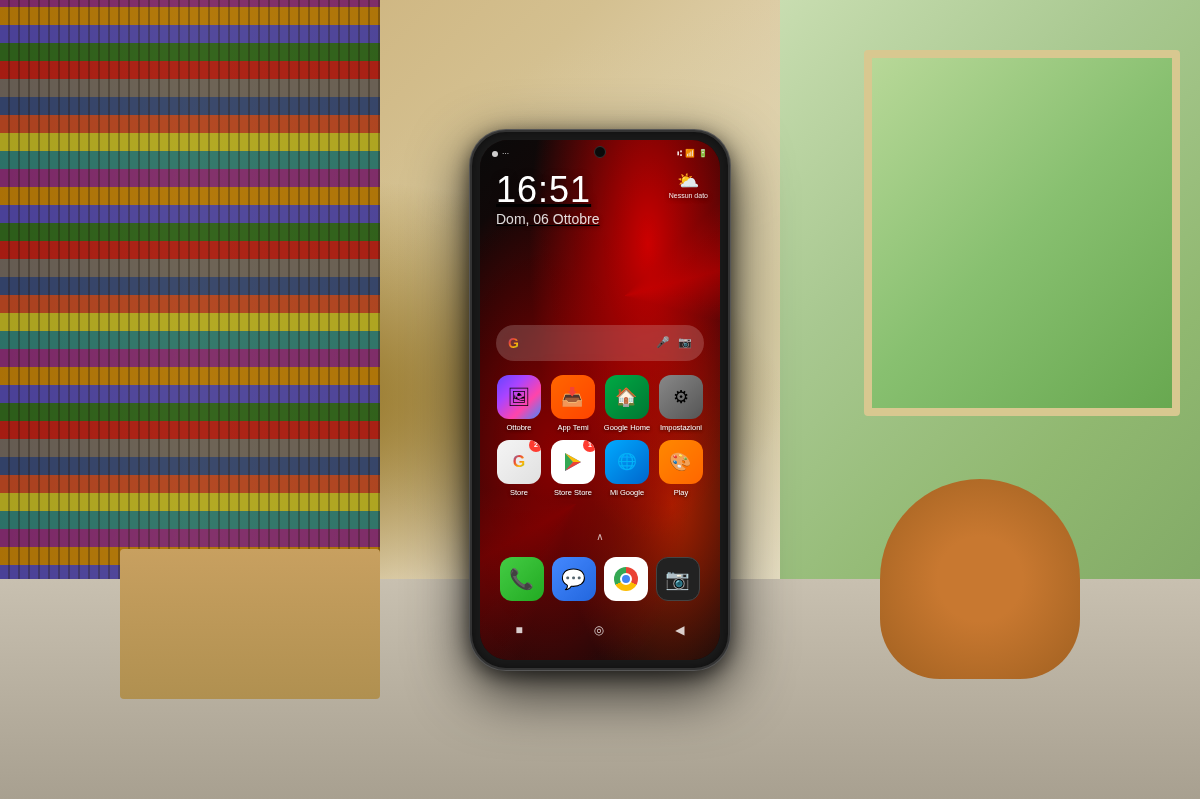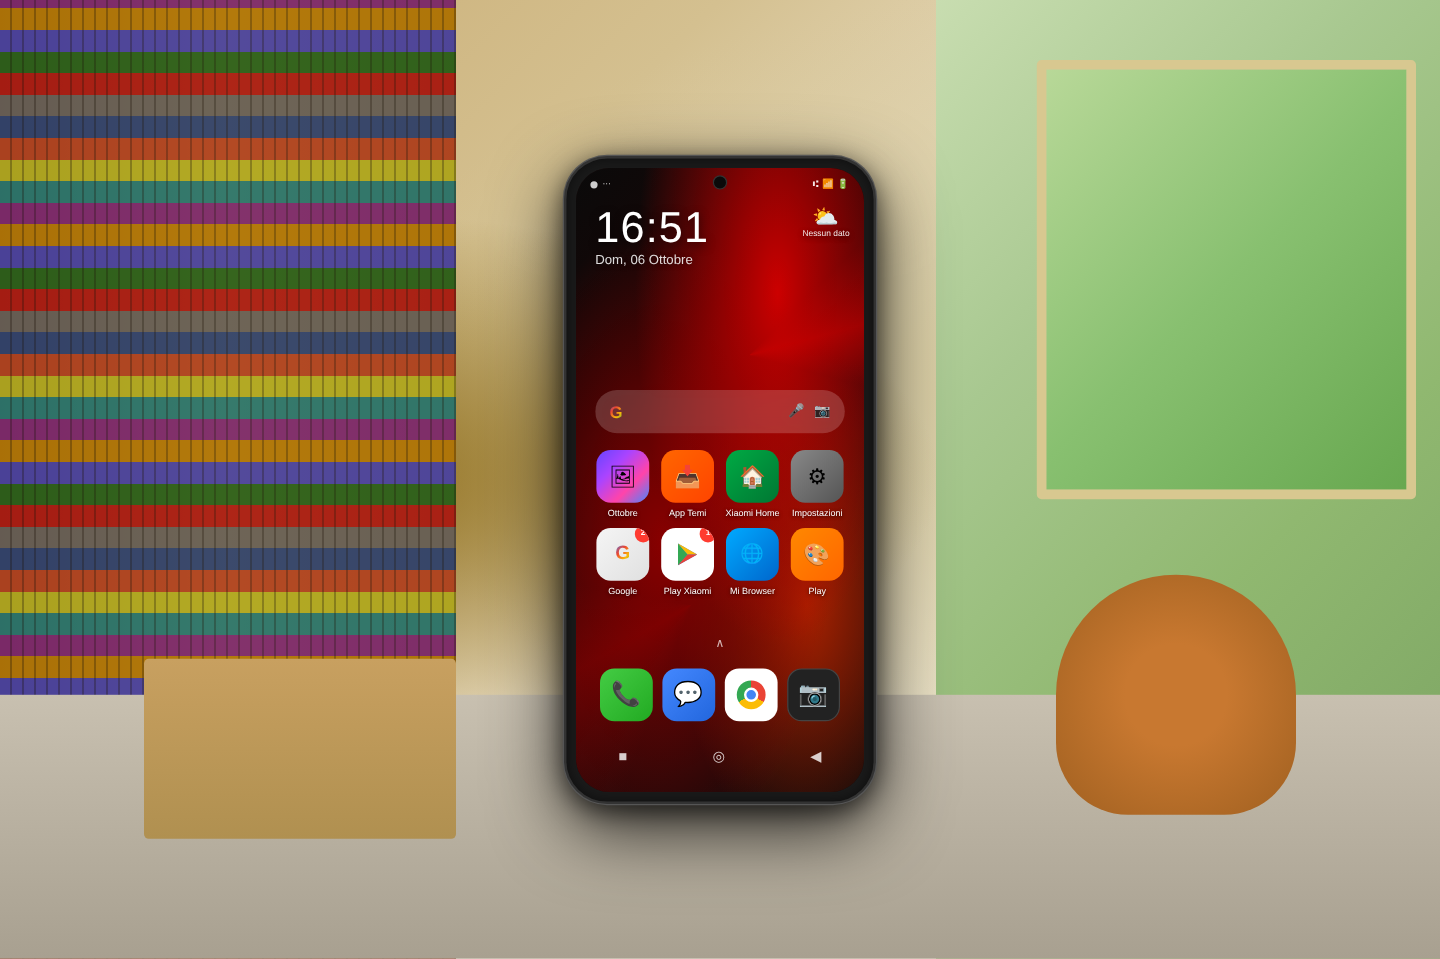--- a/index.html
+++ b/index.html
@@ -210,32 +210,33 @@
       z-index: 25;
       border: 1px solid #333;
     }
 
     
     .clock-area {
       position: absolute;
       top: 30px;
       left: 16px;
       z-index: 15;
+      text-decoration: underline;
     }
     .clock-time {
       color: white;
       font-size: 36px;
       font-weight: 300;
       letter-spacing: 1px;
       text-shadow: 0 2px 8px rgba(0,0,0,0.5);
       line-height: 1.1;
     }
     .clock-date {
       color: rgba(255,255,255,0.85);
-      font-size: 11px;
+      font-size: 14px;
       margin-top: 2px;
       text-shadow: 0 1px 4px rgba(0,0,0,0.5);
     }
 
     
     .weather-widget {
       position: absolute;
       top: 32px;
       right: 12px;
       z-index: 15;
@@ -537,55 +538,55 @@
           <div class="app-item">
             <div class="app-icon icon-appmall">
               <span style="font-size:18px; color:white;">📥</span>
             </div>
             <span class="app-label">App Temi</span>
           </div>
           <div class="app-item">
             <div class="app-icon icon-xiaomihome">
               <span style="font-size:18px;">🏠</span>
             </div>
-            <span class="app-label">Xiaomi Home</span>
+            <span class="app-label">Google Home</span>
           </div>
           <div class="app-item">
             <div class="app-icon icon-settings">
               <span style="font-size:18px;">⚙</span>
             </div>
             <span class="app-label">Impostazio­ni</span>
           </div>
         </div>
 
         <div class="app-row">
           <div class="app-item">
             <div class="app-icon icon-google" style="background: linear-gradient(135deg, #f5f5f5, #e0e0e0);">
               <span style="font-size:16px; font-weight:bold; background:linear-gradient(135deg,#4285F4,#EA4335,#FBBC05,#34A853);-webkit-background-clip:text;-webkit-text-fill-color:transparent;background-clip:text;">G</span>
               <div class="badge">2</div>
             </div>
-            <span class="app-label">Google</span>
+            <span class="app-label">Store</span>
           </div>
           <div class="app-item">
             <div class="app-icon icon-playstore" style="background: white; position:relative;">
               <svg width="22" height="22" viewBox="0 0 22 22">
                 <path d="M3 2 L19 11 L3 20 Z" fill="#4285F4"></path>
                 <path d="M3 2 L11 11 L3 20 Z" fill="#34A853"></path>
                 <path d="M3 2 L11 11 L19 11 Z" fill="#FBBC05"></path>
                 <path d="M3 20 L11 11 L19 11 Z" fill="#EA4335"></path>
               </svg>
               <div class="badge">1</div>
             </div>
-            <span class="app-label">Play Xiaomi</span>
+            <span class="app-label">Store Store</span>
           </div>
           <div class="app-item">
             <div class="app-icon icon-mibrowser">
               <span style="font-size:16px; color:white;">🌐</span>
             </div>
-            <span class="app-label">Mi Browser</span>
+            <span class="app-label">Mi Google</span>
           </div>
           <div class="app-item">
             <div class="app-icon icon-temi">
               <span style="font-size:18px; color:white;">🎨</span>
             </div>
             <span class="app-label">Play</span>
           </div>
         </div>
       </div>
 

